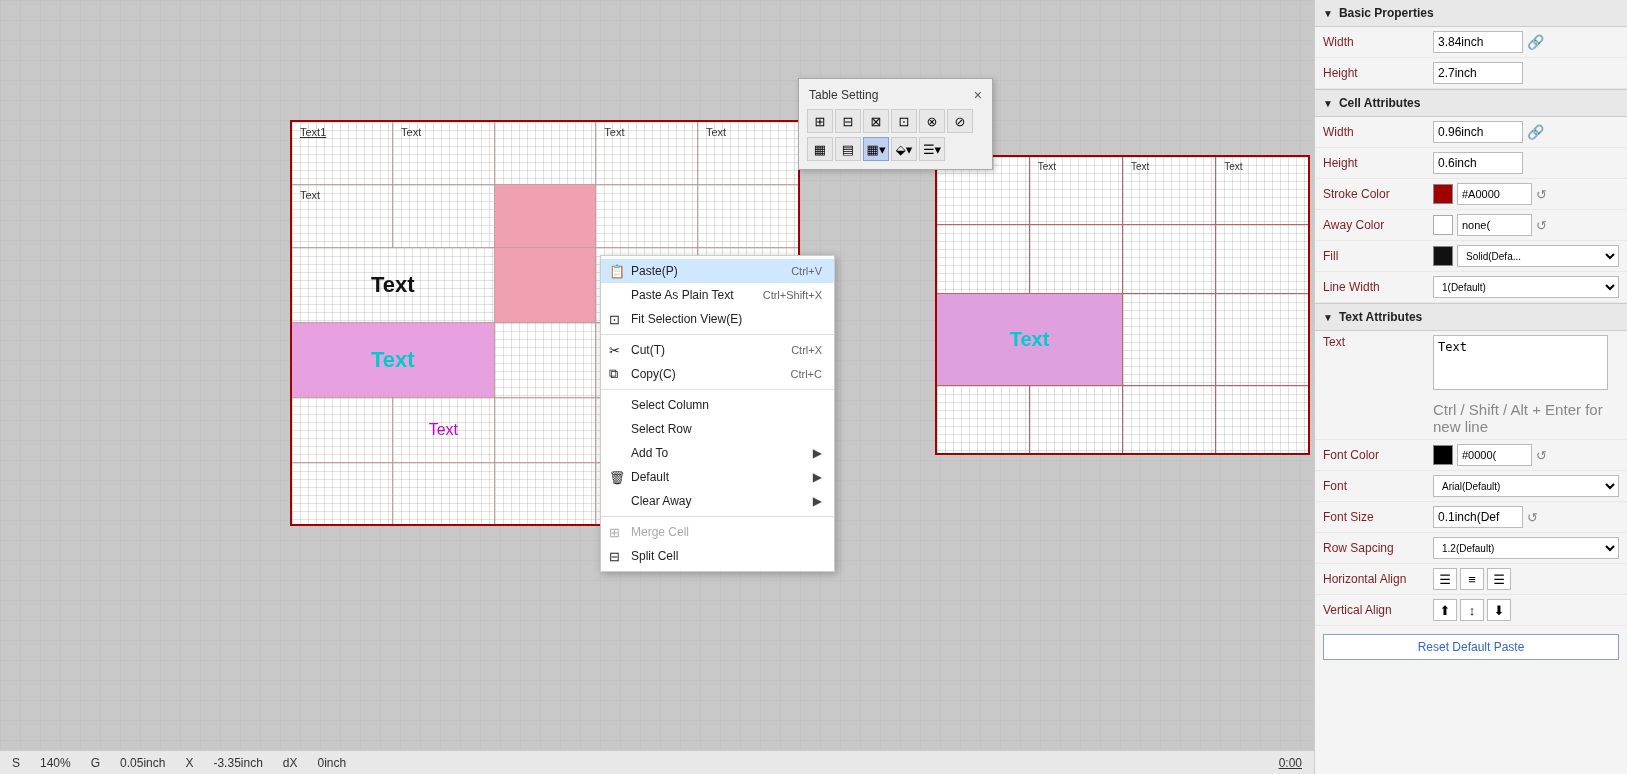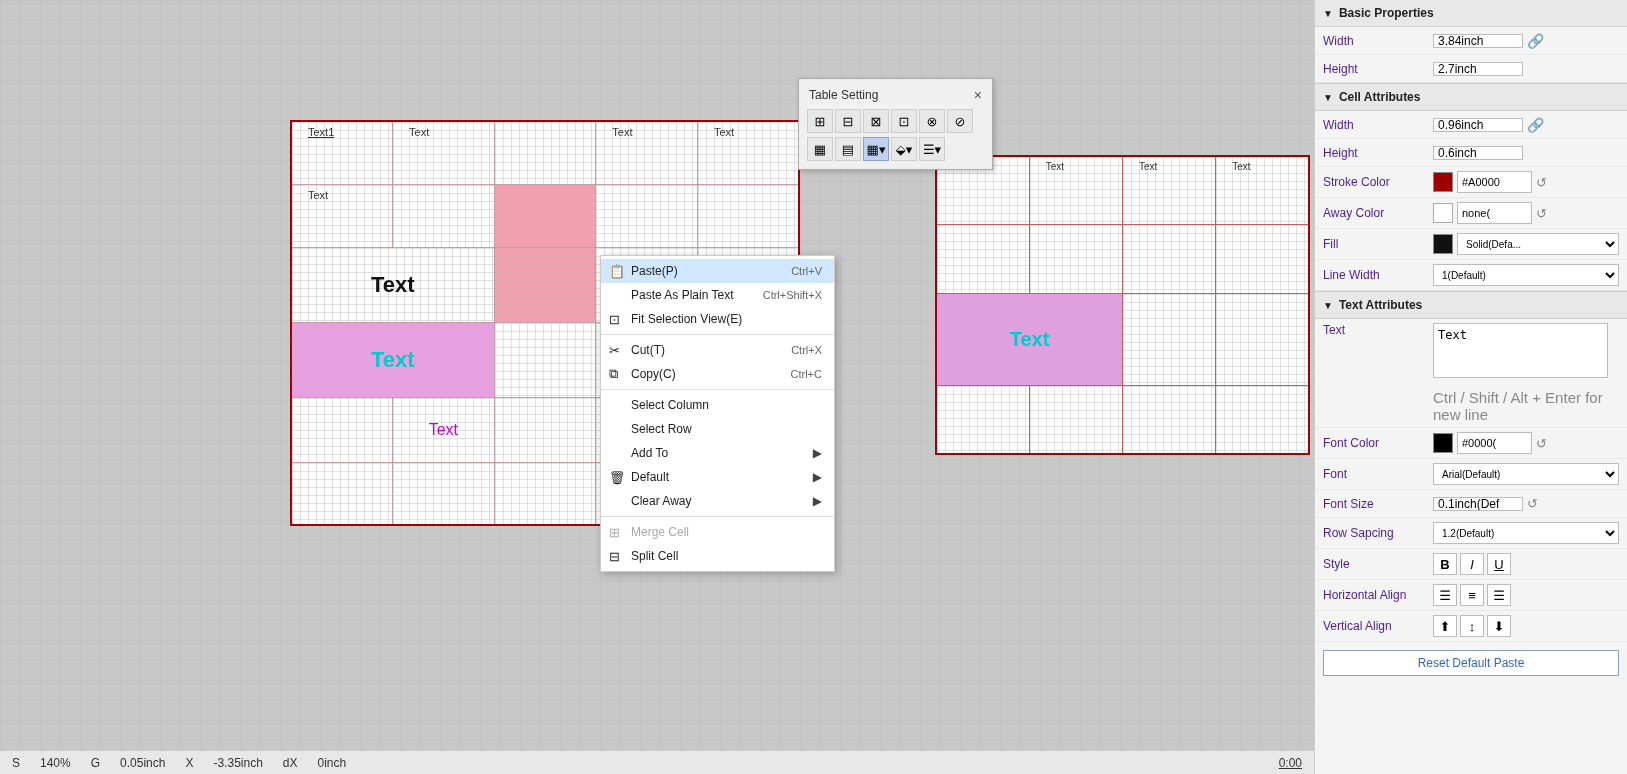--- a/index.html
+++ b/index.html
@@ -41,21 +41,21 @@
     }
 
     .table-main td.pink-fill {
       background: #e8a0e0;
     }
 
     .cell-text {
       font-size: 11px;
       color: #333;
       position: absolute;
-      top: 4px; left: 16px;
+      top: 4px; left: 8px;
     }
 
     .cell-text-bold {
       font-size: 22px;
       font-weight: bold;
       color: #111;
       position: absolute;
       top: 50%; left: 50%;
       transform: translate(-50%, -50%);
     }
@@ -242,35 +242,35 @@
     .property-row {
       display: flex;
       align-items: center;
       padding: 4px 8px;
       border-bottom: 1px solid #e8e8e8;
       min-height: 28px;
     }
 
     .prop-label {
       width: 110px;
-      color: #4c1d95;
+      color: #7f1d1d;
       font-size: 12px;
       flex-shrink: 0;
     }
 
     .prop-value {
       flex: 1;
       display: flex;
       align-items: center;
       gap: 4px;
     }
 
     .prop-input {
       width: 90px;
-      height: 14px;
+      height: 22px;
       border: 1px solid #bbb;
       background: white;
       padding: 0 4px;
       font-size: 12px;
     }
 
     .prop-link-icon {
       color: #888;
       font-size: 14px;
       cursor: pointer;
@@ -820,36 +820,20 @@
 
   <div class="property-row">
     <span class="prop-label">Row Sapcing</span>
     <div class="prop-value">
       <select class="prop-dropdown">
         <option>1.2(Default)</option>
       </select>
     </div>
   </div>
 
-  <div class="property-row">
-    <span class="prop-label">Style</span>
-    <div class="prop-value">
-      <div class="style-buttons">
-        <button class="style-btn">
-            <b>B</b>
-          </button>
-        <button class="style-btn">
-            <i>I</i>
-          </button>
-        <button class="style-btn">
-            <u>U</u>
-          </button>
-      </div>
-    </div>
-  </div>
 
   <div class="property-row">
     <span class="prop-label">Horizontal Align</span>
     <div class="prop-value">
       <div class="align-buttons">
         <button class="align-btn">☰</button>
         <button class="align-btn">≡</button>
         <button class="align-btn">☰</button>
       </div>
     </div>

